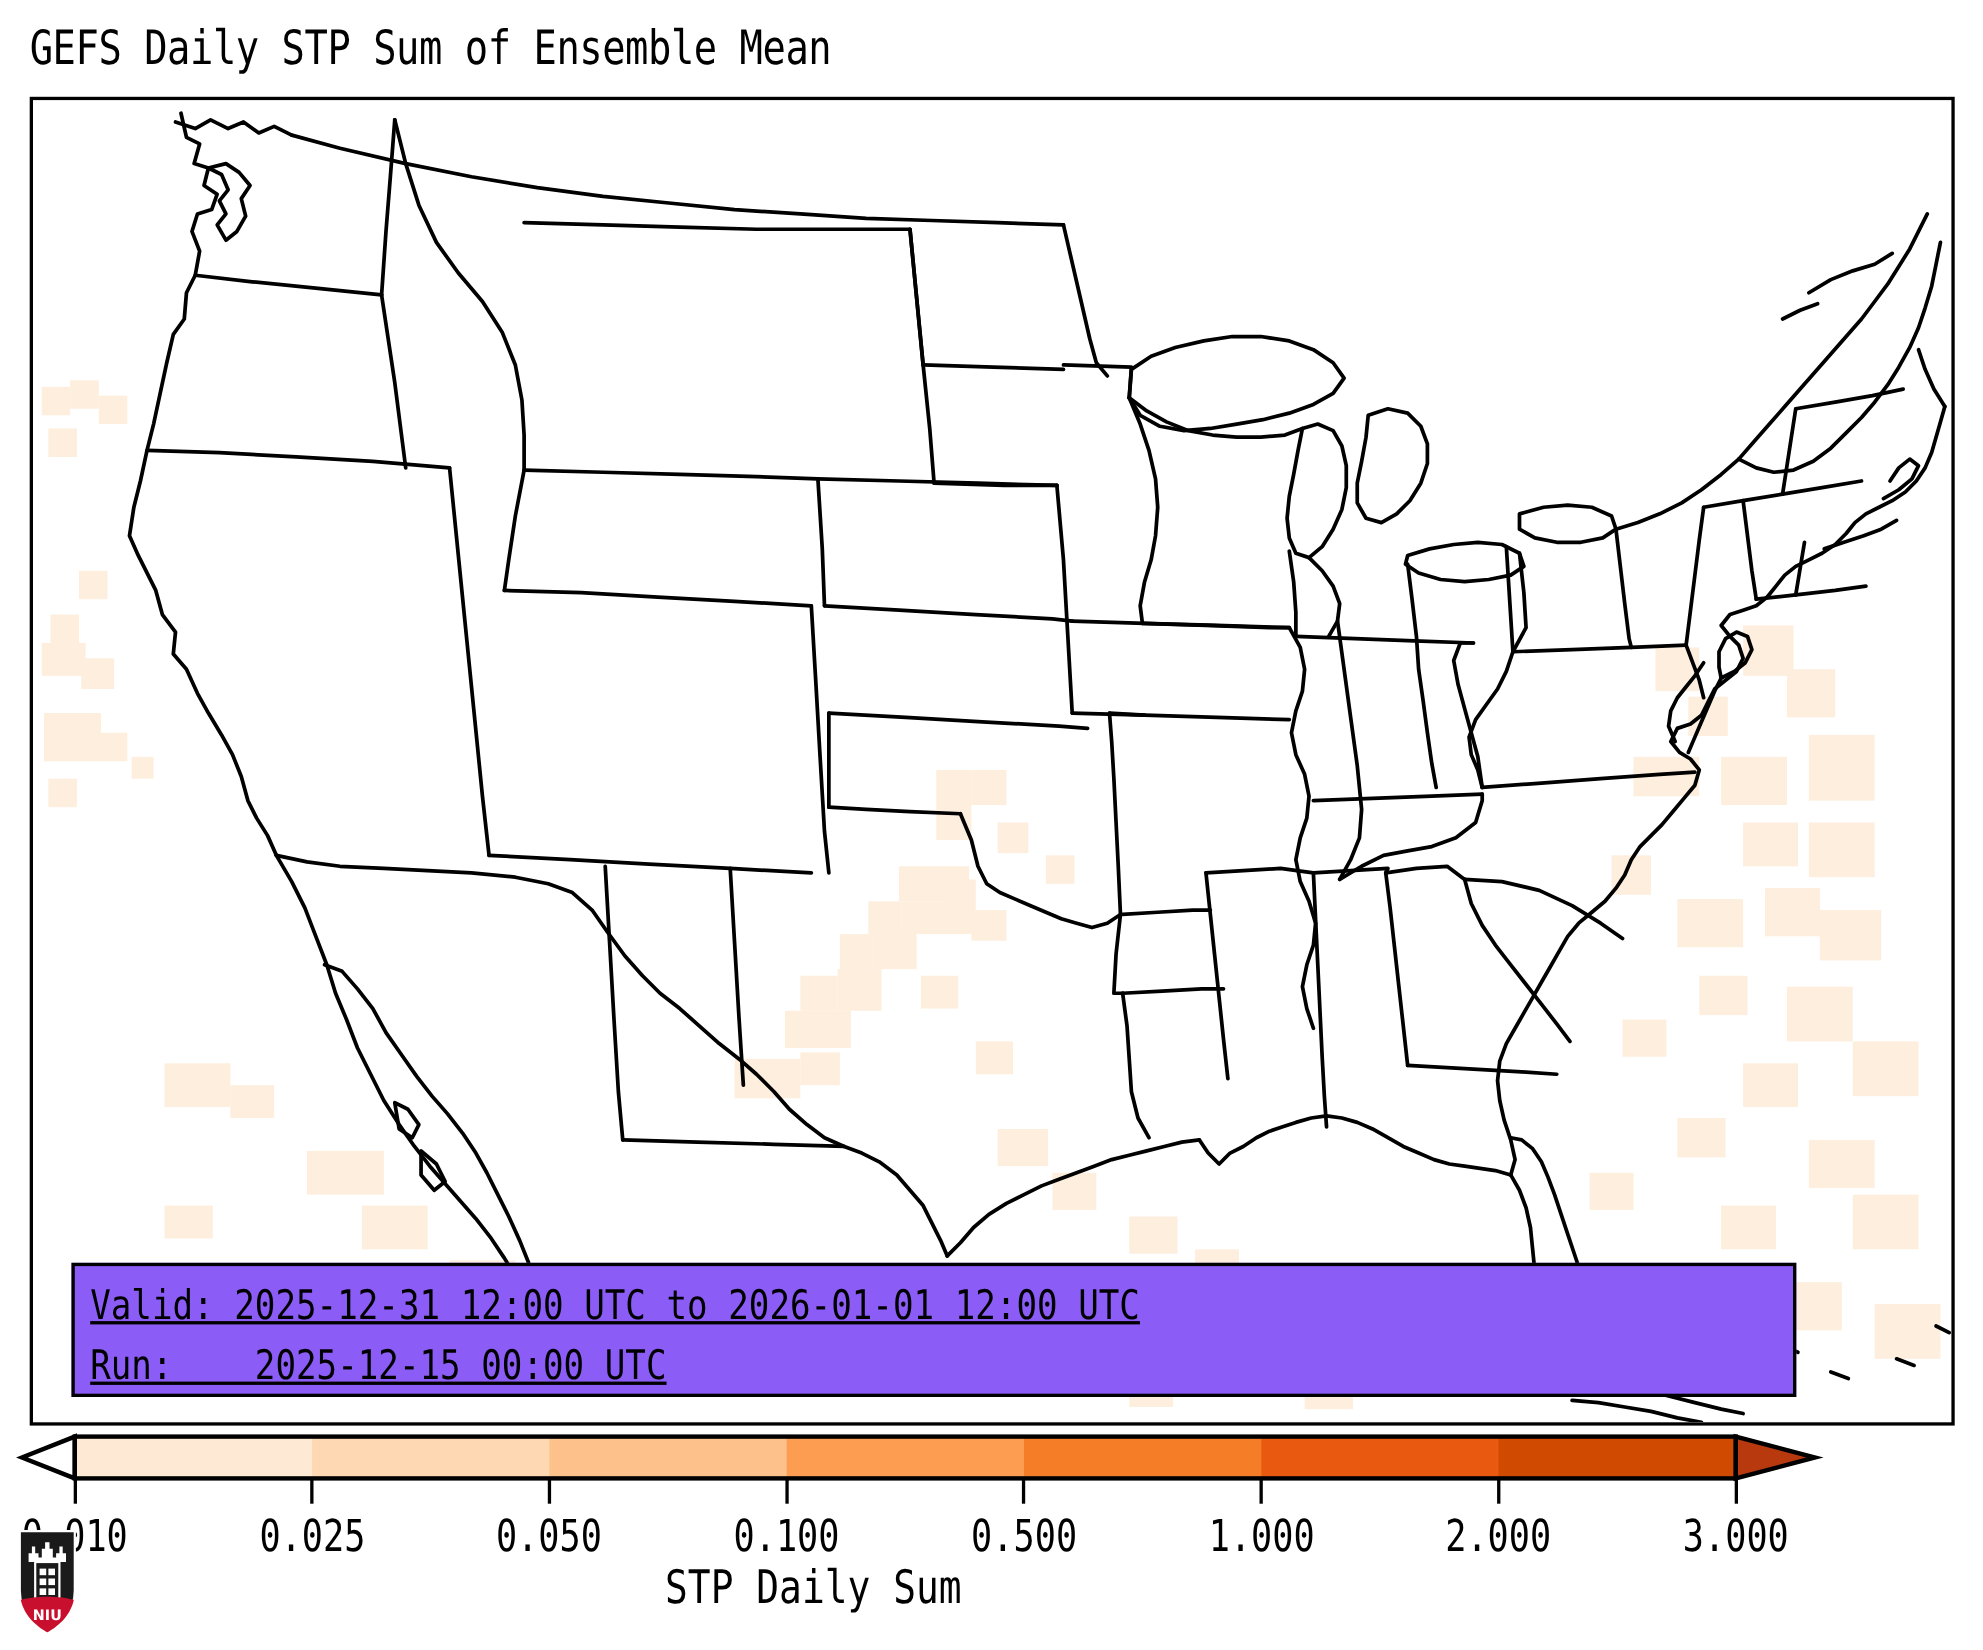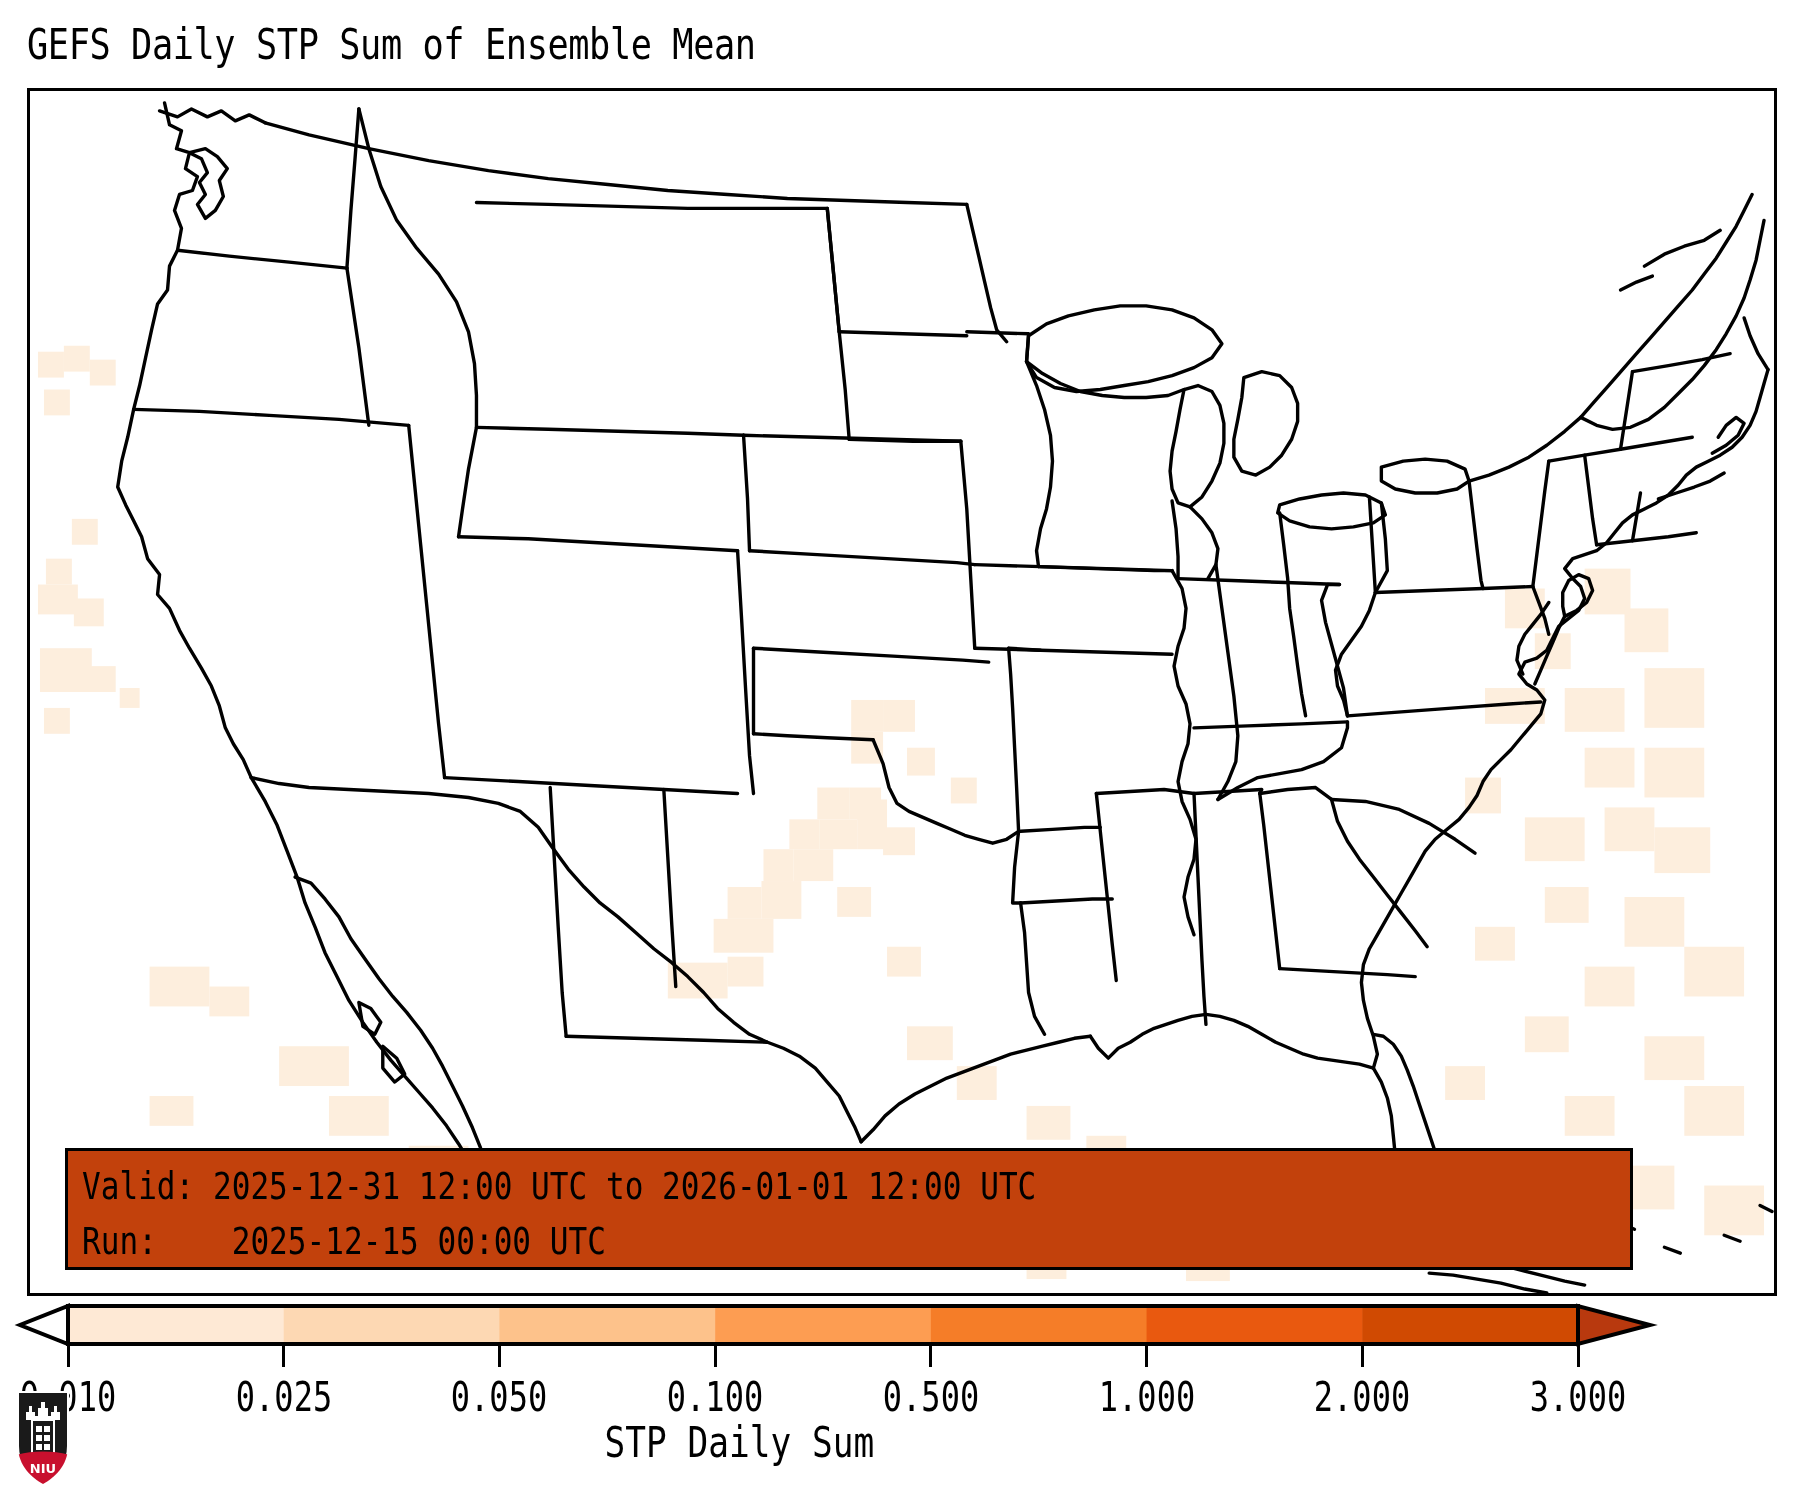--- a/index.html
+++ b/index.html
@@ -22,22 +22,23 @@
   #map-frame{
     position:absolute;left:27px;top:88px;width:1750px;height:1208px;
     border:3px solid #000;background:#fff;box-sizing:border-box;overflow:hidden;
   }
   #map-inner{position:absolute;left:0;top:0;width:100%;height:100%;}
   #data-layer,#geo-layer{position:absolute;left:0;top:0;width:100%;height:100%;}
 
   
   #annot-box{
     position:absolute;left:65px;top:1148px;width:1568px;height:122px;
-    border:3px solid #000;background:#c2410c;box-sizing:border-box;
+    border:3px solid #000;background:#8b5cf6;box-sizing:border-box;
     padding:8px 0 0 14px;
+    text-decoration:underline;
   }
   .annot-line{
     font-size:37px;line-height:55px;white-space:pre;
     transform:scaleX(0.84);transform-origin:left top;
   }
 
   
   #cbar-wrap{position:absolute;left:0;top:1300px;width:1803px;height:60px;}
   #cbar-svg{position:absolute;left:0;top:0;}
   #cbar-ticks{position:absolute;left:0;top:0;width:1803px;height:80px;}

